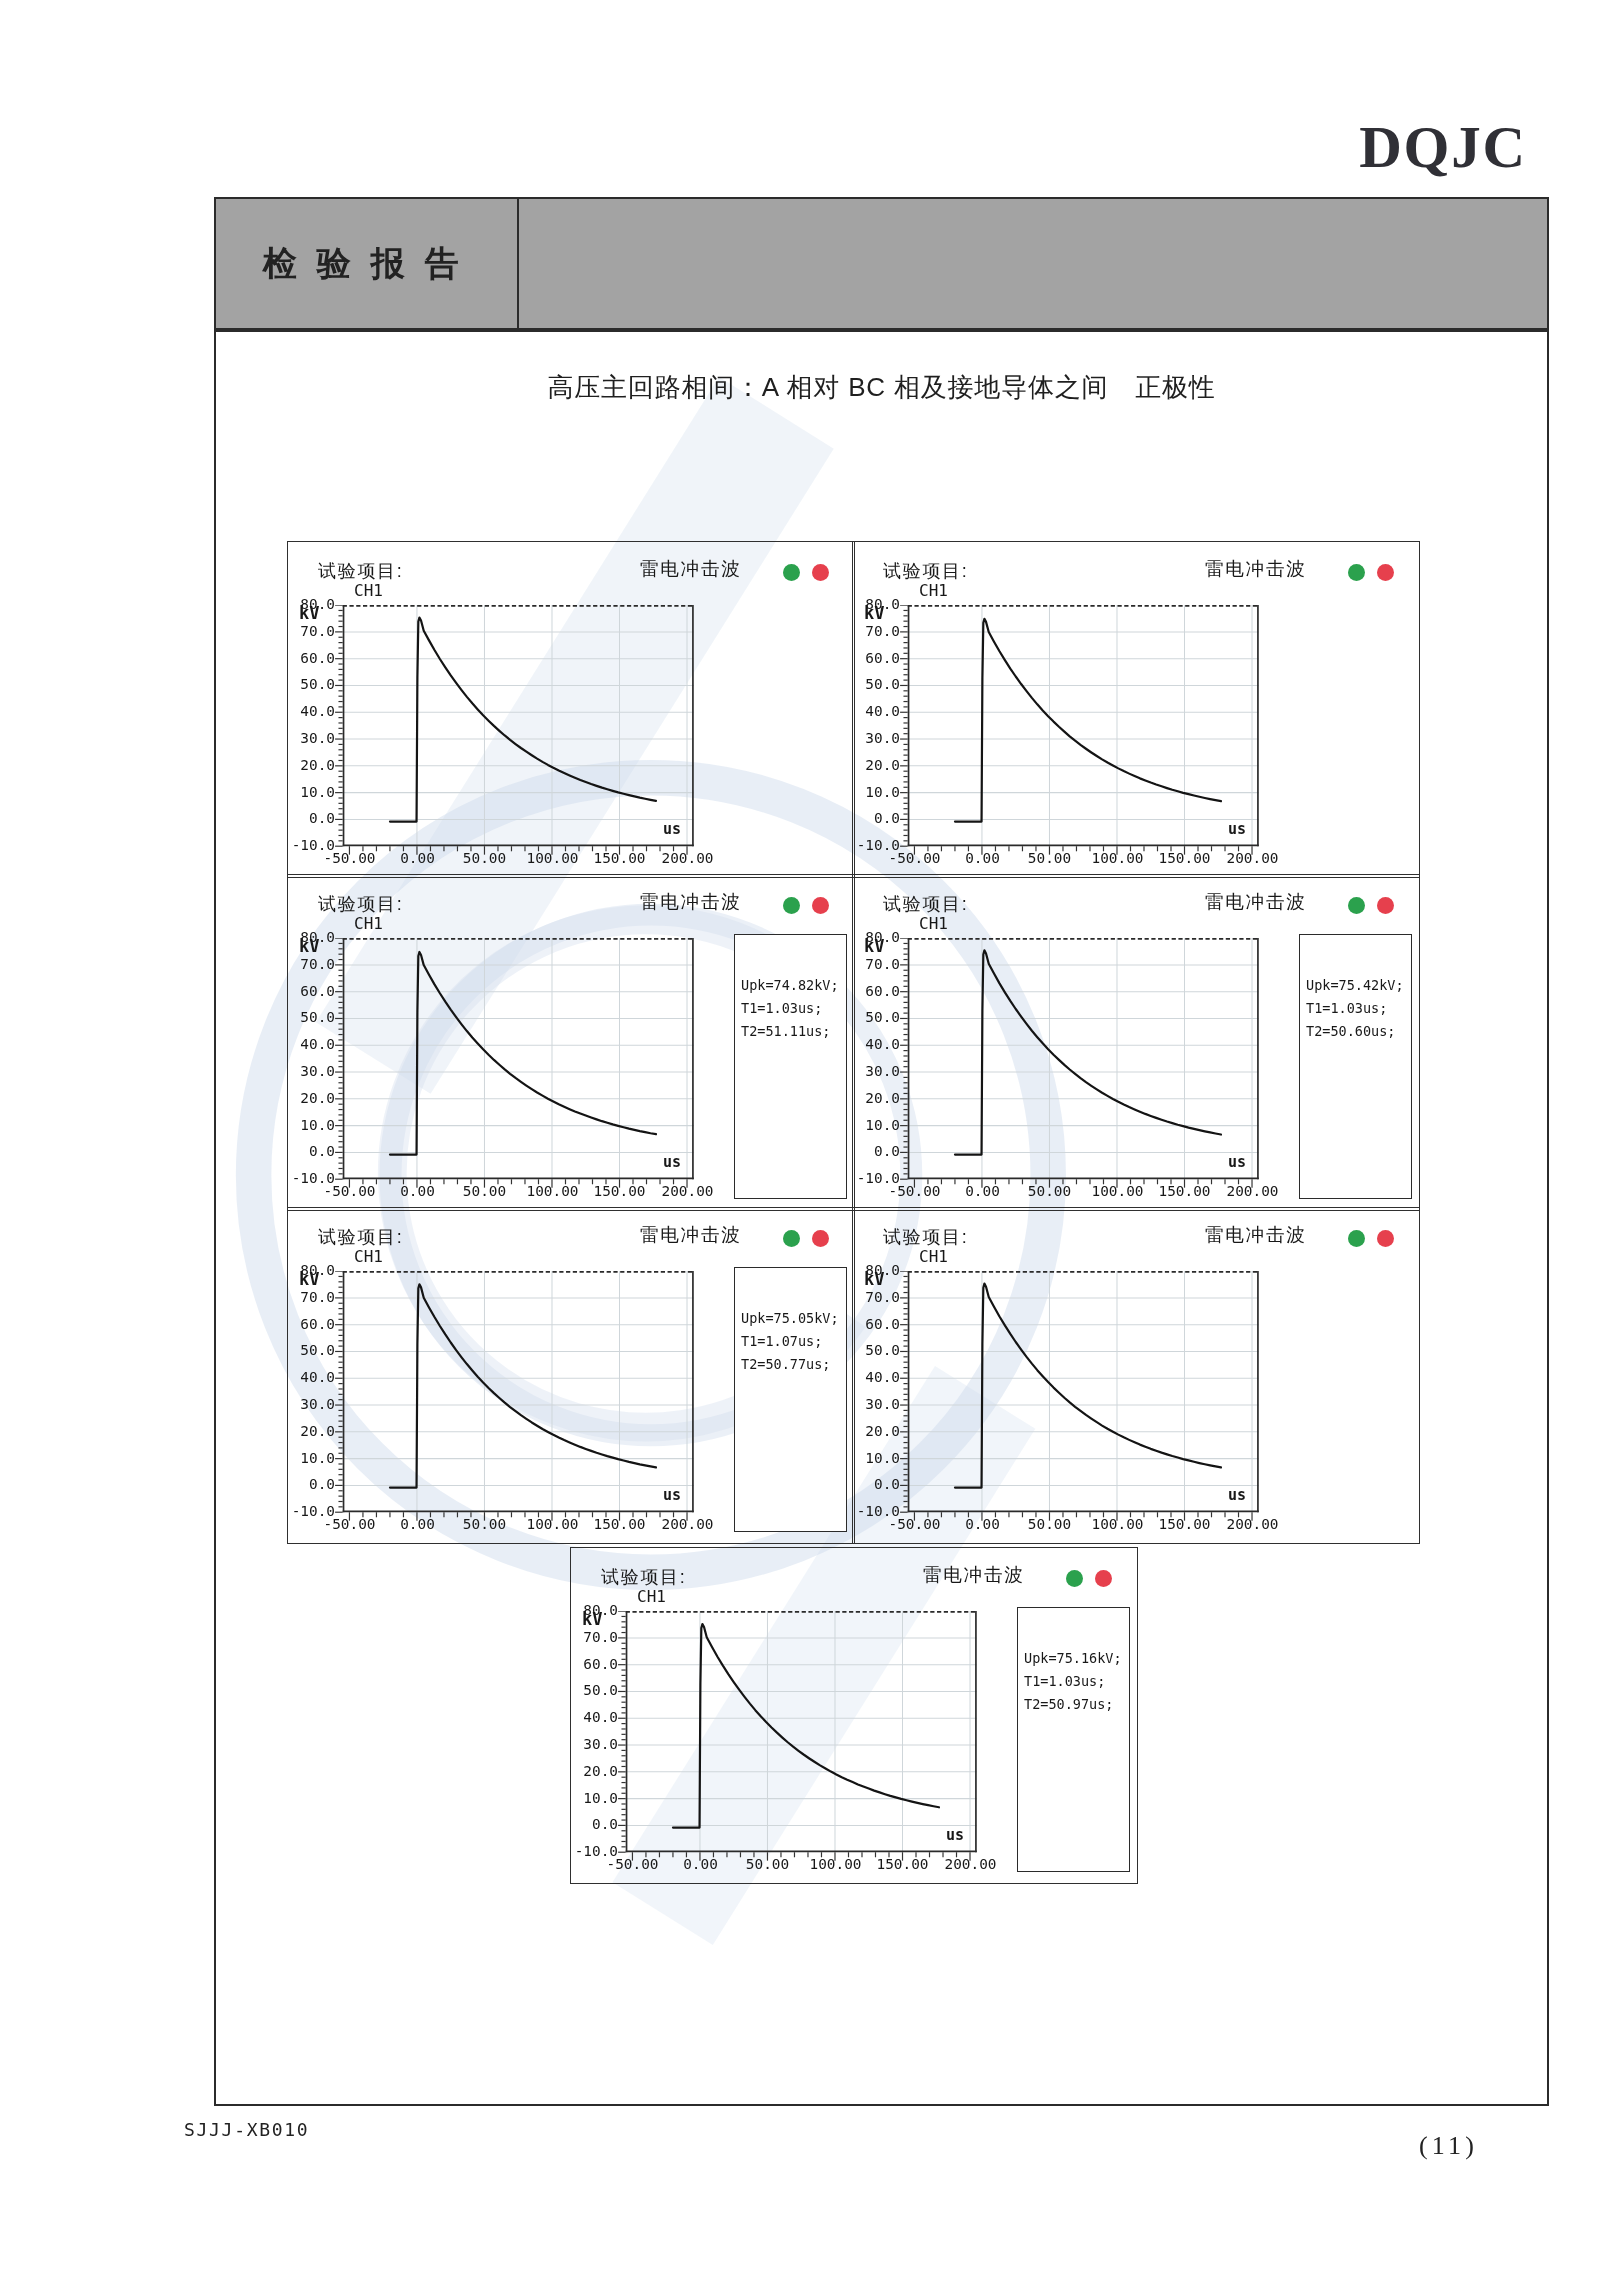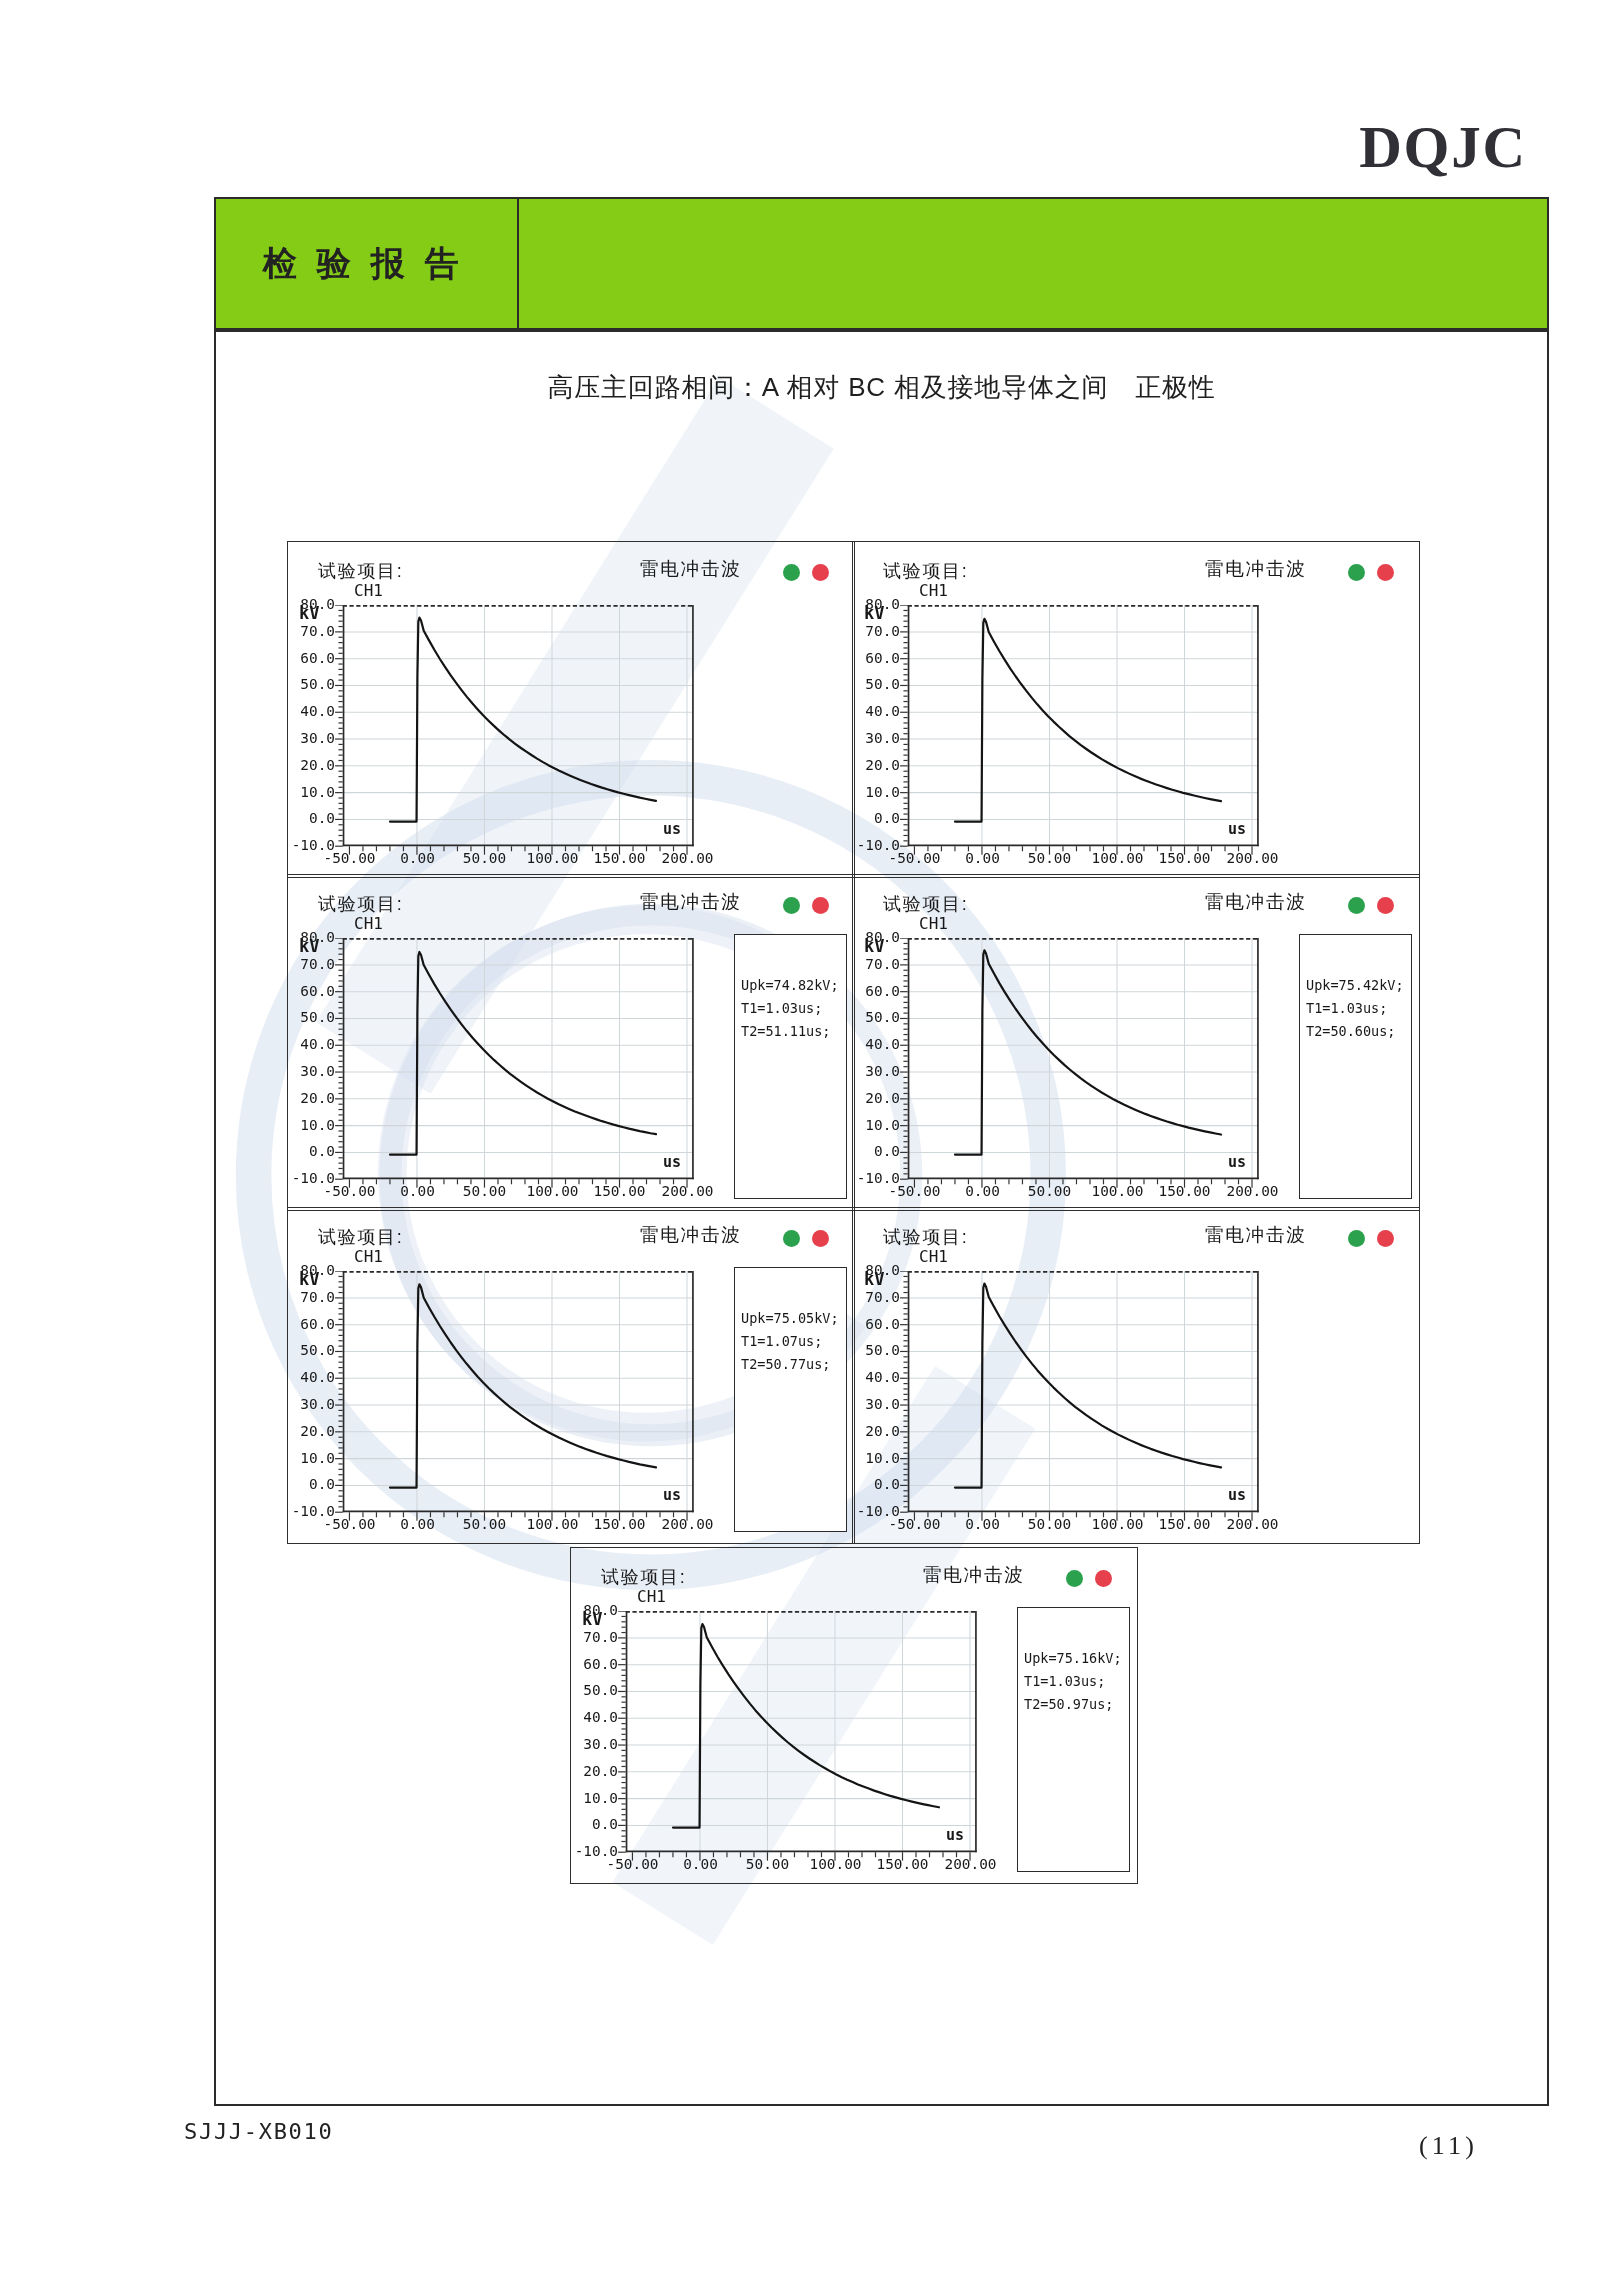--- a/index.html
+++ b/index.html
@@ -9,39 +9,39 @@
   
   .wm{position:absolute;left:0;top:0;z-index:0;}
 
   
   .dqjc{position:absolute;left:1346px;top:113px;width:194px;text-align:center;
         font-family:"Liberation Serif",serif;font-size:59px;font-weight:600;
         letter-spacing:1.7px;color:#303036;z-index:2;}
 
   
   .header-table{position:absolute;left:214px;top:197px;width:1335px;height:133px;
-        border:2.5px solid #2b2b2b;display:flex;box-sizing:border-box;background:#84cc16;z-index:2;}
+        border:2.5px solid #2b2b2b;display:flex;box-sizing:border-box;background:#a3a3a3;z-index:2;}
   .hcell{border-right:2.5px solid #2b2b2b;display:flex;align-items:center;justify-content:center;box-sizing:border-box;}
   .hc1{width:303px;}
   .hc2{flex:1;}
   .hc3{width:317px;border-right:none;flex-direction:column;align-items:flex-start;
        justify-content:center;padding-left:25px;gap:10px;}
   .report-title{font-size:34px;letter-spacing:20px;text-indent:8.5px;font-weight:600;color:#222;}
   .company{font-size:37px;font-weight:700;letter-spacing:1.7px;color:#161616;}
   .hno{font-size:24.5px;color:#1a1a1a;letter-spacing:0.8px;}
 
   
   .main-box{position:absolute;left:214px;top:330px;width:1335px;height:1776px;
         border:2.5px solid #2b2b2b;box-sizing:border-box;z-index:1;}
   .subtitle{position:absolute;left:214px;top:370px;width:1335px;text-align:center;
         font-size:26px;letter-spacing:0.8px;color:#1f1f1f;z-index:2;}
 
   
   .footerL{position:absolute;left:184px;top:2119px;font-family:"DejaVu Sans Mono",monospace;
-        font-size:22px;letter-spacing:1.7px;color:#222;z-index:2;}
+        font-size:18px;letter-spacing:1.7px;color:#222;z-index:2;}
   .footerR{position:absolute;left:1419px;top:2131px;font-family:"Liberation Serif",serif;
         font-size:26px;letter-spacing:4.2px;color:#222;z-index:2;}
 
   
   .panel{position:absolute;width:566px;height:335px;border:1.7px solid #2f2f2f;
         box-sizing:content-box;font-family:"DejaVu Sans Mono",monospace;color:#181818;z-index:1;}
   .panel .ti{position:absolute;left:30px;top:17px;font-size:18px;
         font-family:Liberation Sans, sans-serif;letter-spacing:1.7px;}
   .panel .wt{position:absolute;left:352px;top:13.5px;font-size:18.6px;
         font-family:"Liberation Sans",sans-serif;letter-spacing:1.7px;}

